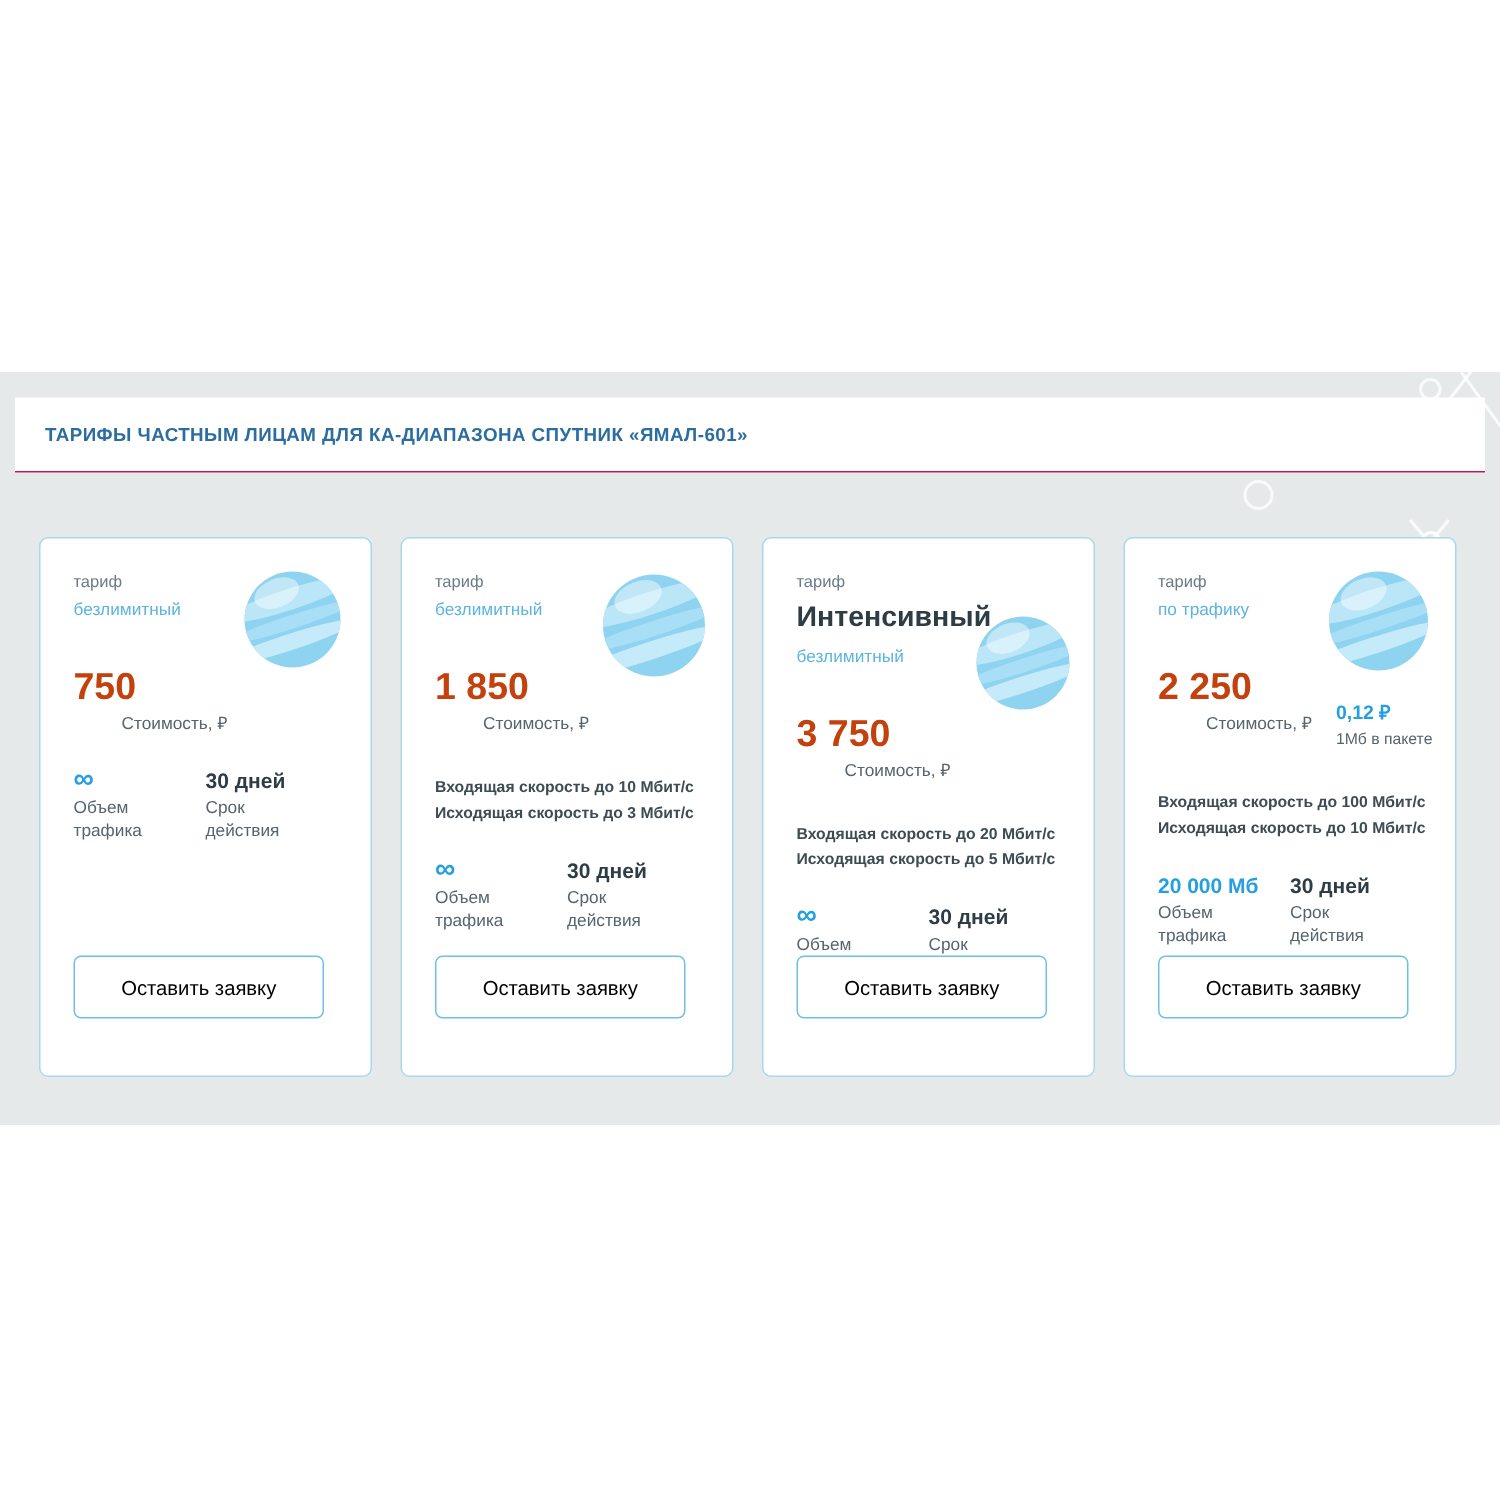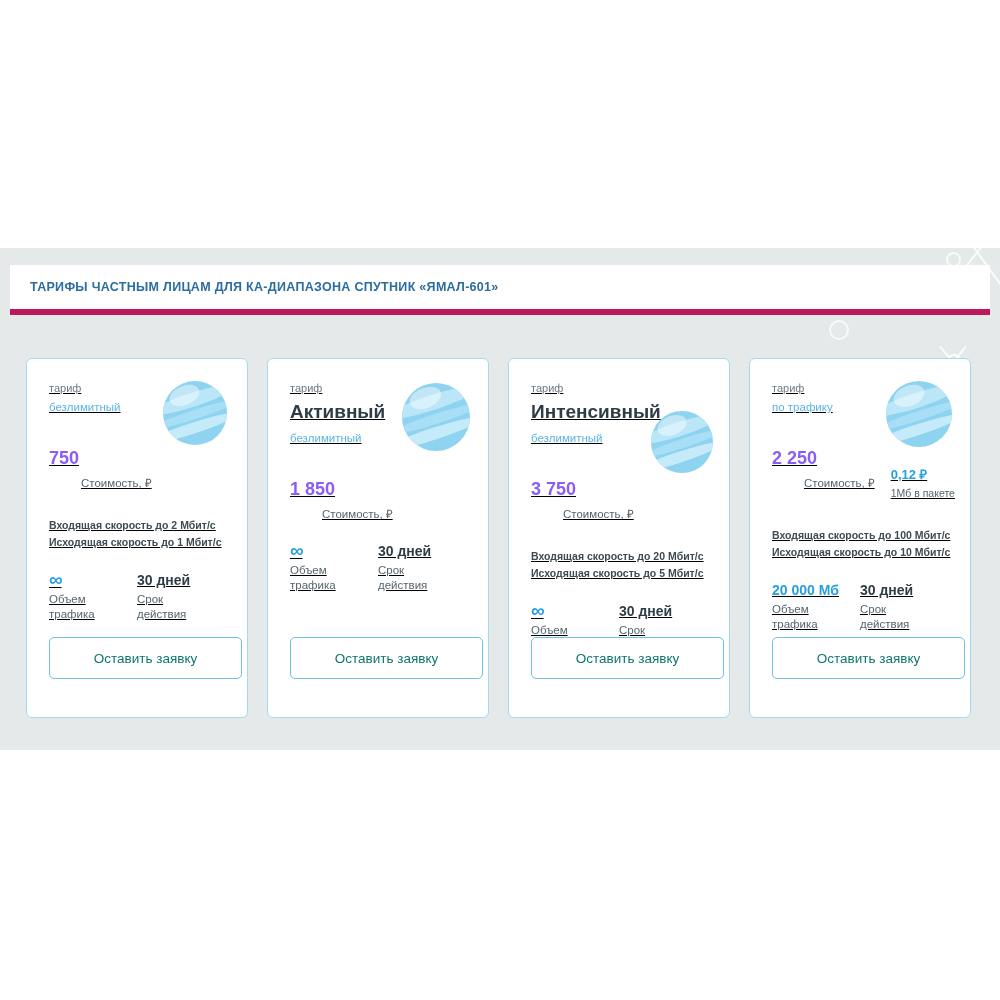--- a/index.html
+++ b/index.html
@@ -47,21 +47,21 @@
   }
 
   
   #header-bar {
     position: absolute;
     left: 10px;
     top: 265px;
     width: 980px;
     height: 50px;
     background: #ffffff;
-    border-bottom: 6px solid #be185d;
+    border-bottom: 1px solid #be185d;
     display: flex;
     align-items: center;
     box-sizing: border-box;
   }
   #header-title {
     margin-left: 20px;
     font-size: 12.5px;
     font-weight: bold;
     letter-spacing: 0.3px;
     color: #2a6d9e;
@@ -71,21 +71,20 @@
 
   
   #cards {
     position: absolute;
     left: 26px;
     top: 358px;
     width: 950px;
     height: 360px;
     display: flex;
     gap: 19px;
-    text-decoration: underline;
   }
 
   .card {
     position: relative;
     width: 222px;
     height: 360px;
     background: #ffffff;
     border: 1px solid #a8d8ee;
     border-radius: 6px;
     box-sizing: border-box;
@@ -151,23 +150,23 @@
     line-height: 14px;
     margin-bottom: 29px;
   }
 
   .price-row {
     display: flex;
     align-items: flex-start;
     gap: 16px;
   }
   .price-main .price {
-    font-size: 18px;
-    font-weight: bold;
-    color: #8b5cf6;
+    font-size: 25px;
+    font-weight: bold;
+    color: #c2410c;
     line-height: 30px;
     white-space: nowrap;
   }
   .price-main .price-caption {
     font-size: 11.5px;
     color: #55646d;
     line-height: 16px;
     margin-top: 2px;
     white-space: nowrap;
     margin-left: 32px;
@@ -226,26 +225,26 @@
     font-size: 11.5px;
     color: #55646d;
     line-height: 15px;
     margin-top: 3px;
   }
 
   .cta {
     position: absolute;
     left: 22px;
     bottom: 38px;
-    width: 193px;
+    width: 167px;
     height: 42px;
     border: 1px solid #6ec0e4;
     border-radius: 5px;
     background: #ffffff;
-    color: #0f766e;
+    color: #000000;
     font-family: "Liberation Sans", sans-serif;
     font-size: 13.5px;
     cursor: pointer;
     padding: 0;
   }
 </style>
 </head>
 <body>
 
 <div id="page">
@@ -276,24 +275,20 @@
       </div>
       <div class="label-tarif">тариф</div>
       <div class="plan-type">безлимитный</div>
       <div class="price-row">
         <div class="price-main">
           <div class="price">750</div>
           <div class="price-caption">Стоимость, ₽</div>
         </div>
 
       </div>
-      <div class="speeds">
-        <div>Входящая скорость до 2 Мбит/с</div>
-        <div>Исходящая скорость до 1 Мбит/с</div>
-      </div>
       <div class="specs">
         <div class="spec">
           <div class="spec-value blue inf">∞</div>
           <div class="spec-caption">
             <span>Объем</span><br>
             <span>трафика</span>
           </div>
         </div>
         <div class="spec">
           <div class="spec-value dark">30 дней</div>
@@ -307,28 +302,31 @@
     </div>
 
     <div class="card">
       <div class="planet" style="right:18px; top:24px; width:68px; height:68px;">
         <div class="band1"></div>
           <div class="band2"></div>
           <div class="band3"></div>
           <div class="shine"></div>
       </div>
       <div class="label-tarif">тариф</div>
-      <div class="plan-name">Активный</div>
       <div class="plan-type">безлимитный</div>
       <div class="price-row">
         <div class="price-main">
           <div class="price">1 850</div>
           <div class="price-caption">Стоимость, ₽</div>
         </div>
 
+      </div>
+      <div class="speeds">
+        <div>Входящая скорость до 10 Мбит/с</div>
+        <div>Исходящая скорость до 3 Мбит/с</div>
       </div>
       <div class="specs">
         <div class="spec">
           <div class="spec-value blue inf">∞</div>
           <div class="spec-caption">
             <span>Объем</span><br>
             <span>трафика</span>
           </div>
         </div>
         <div class="spec">

